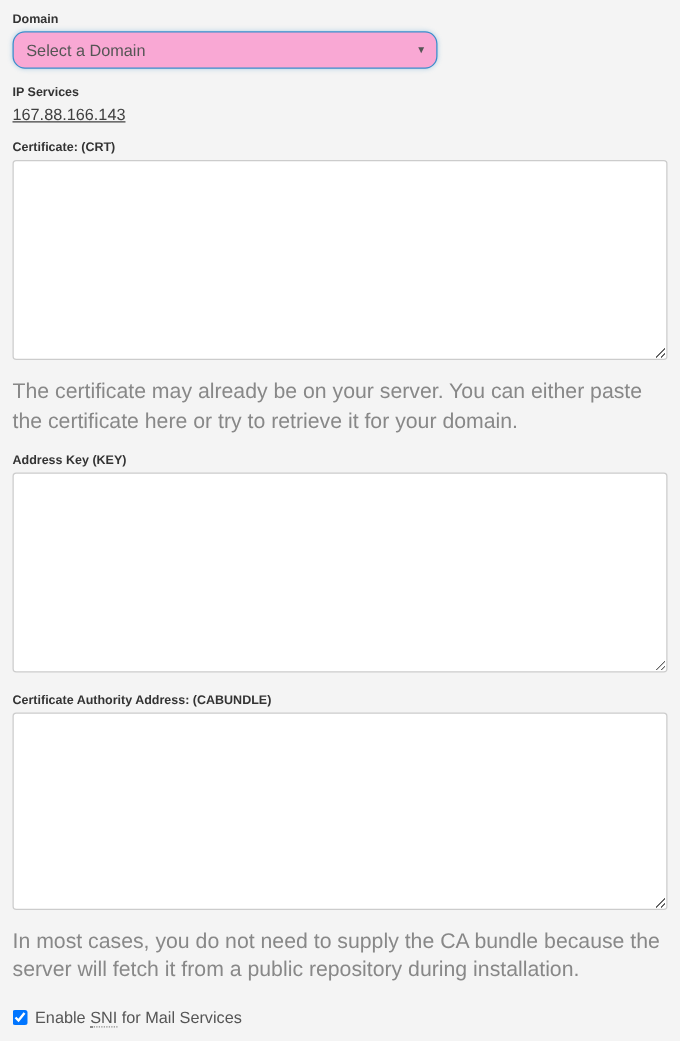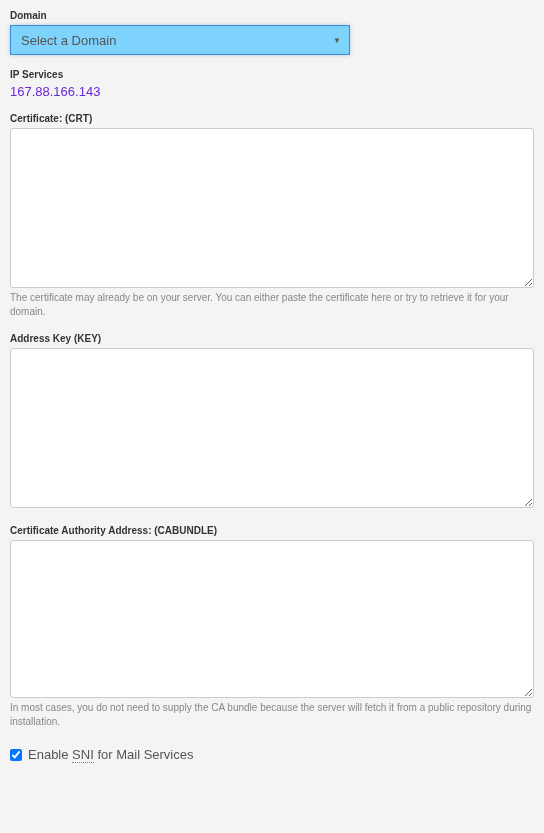--- a/index.html
+++ b/index.html
@@ -27,62 +27,63 @@
     }
     .select-wrapper {
       position: relative;
       width: 340px;
     }
     .select {
       width: 100%;
       height: 30px;
       padding: 5px 30px 5px 10px;
       border: 1px solid #3b8ecb;
-      border-radius: 0;
-      background: #7dd3fc;
+      border-radius: 10px;
+      background: #f9a8d4;
       font-size: 13px;
       color: #555;
       appearance: none;
       -webkit-appearance: none;
       outline: none;
       box-shadow: 0 0 4px rgba(59, 142, 203, 0.4);
     }
     .select-arrow {
       position: absolute;
       right: 9px;
       top: 50%;
       transform: translateY(-50%);
       pointer-events: none;
       font-size: 8px;
       color: #555;
     }
     .static-value {
-      color: #6d28d9;
+      color: #404040;
       font-size: 13px;
       margin-top: 2px;
+      text-decoration: underline;
     }
     .textarea {
       width: 100%;
       height: 160px;
       border: 1px solid #ccc;
       border-radius: 3px;
       padding: 6px 8px;
       font-family: monospace;
       font-size: 12px;
       resize: both;
       background: #fff;
     }
     .textarea.short {
       height: 158px;
     }
     .help-text {
       color: #888;
-      font-size: 10px;
+      font-size: 17px;
       line-height: 1.4;
-      margin-top: 0;
+      margin-top: 10px;
     }
     .checkbox-row {
       display: flex;
       align-items: center;
       gap: 6px;
       margin-top: 18px;
       margin-bottom: 18px;
       font-size: 13px;
       color: #555;
     }

